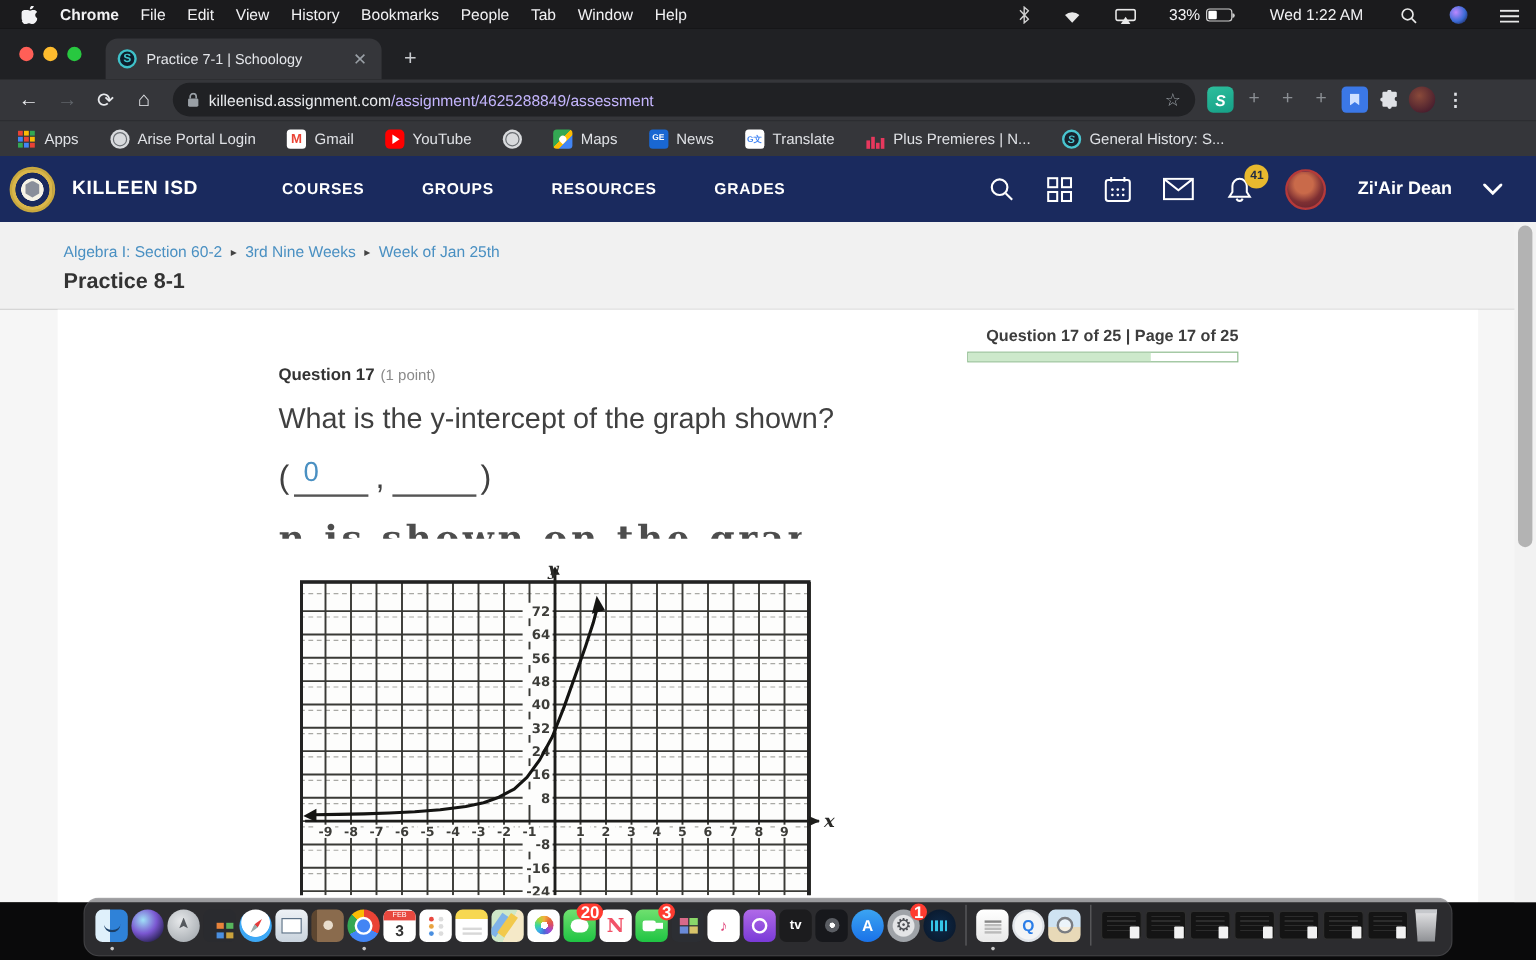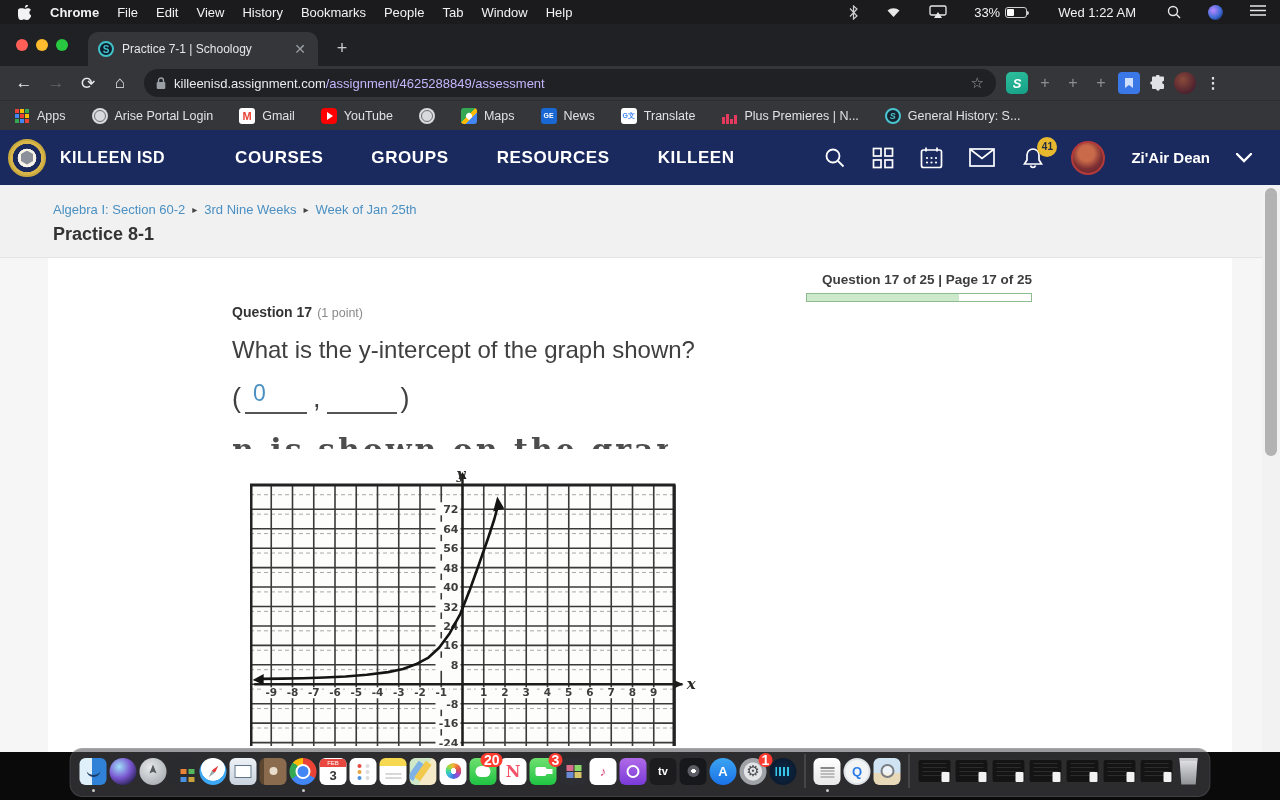--- a/index.html
+++ b/index.html
@@ -6,21 +6,21 @@
   html,body { width:1280px; height:800px; overflow:hidden; background:#000;
     font-family:"Liberation Sans", sans-serif; -webkit-font-smoothing:antialiased; }
 
   
   .menubar{position:absolute;top:0;left:0;width:1280px;height:24px;background:#1b1b1d;
     display:flex;align-items:center;color:#f2f2f4;font-size:13px;padding:0 10px;z-index:50;}
   .menubar .apple{margin:0 10px 0 8px;display:flex;align-items:center;}
   .menubar .mitem{padding:0 9px;white-space:nowrap;}
   .menubar .mitem.first{font-weight:bold;}
   .menubar .spacer{flex:1;}
-  .mstatus{display:flex;align-items:flex-start;gap:27px;margin-right:4px;}
+  .mstatus{display:flex;align-items:flex-end;gap:27px;margin-right:4px;}
   .mstatus svg{display:block;}
   .battery-wrap{display:flex;align-items:center;gap:5px;font-size:13px;}
   .batt-body{width:22px;height:11px;border:1px solid #cfcfcf;border-radius:3px;position:relative;display:flex;align-items:center;padding:1px;}
   .batt-body:after{content:"";position:absolute;right:-3px;top:3px;width:2px;height:4px;background:#cfcfcf;border-radius:0 2px 2px 0;}
   .batt-fill{width:7px;height:7px;background:#fff;border-radius:1px;}
   .clock{font-size:13px;padding:0 4px;}
   .siri-orb{width:15px;height:15px;border-radius:50%;
     background:radial-gradient(circle at 35% 35%, #b8f, #3b6bd6 55%, #17173a 95%);}
 
   
@@ -85,21 +85,21 @@
   .bmi.schoology{border-radius:50%;background:#17232e;border:2px solid #49c6d1;color:#49c6d1;font-size:9px;font-weight:bold;font-style:italic;}
 
   
   .siteheader{position:absolute;top:130px;left:0;width:1280px;height:55px;background:#1a2a5e;
     display:flex;align-items:center;color:#fff;}
   .seal{width:38px;height:38px;border-radius:50%;margin:0 14px 0 8px;flex:0 0 auto;
     background:radial-gradient(circle at 50% 50%, #f6f3e6 0 38%, #1a2a5e 40% 58%, #d9b64a 60% 100%);
     border:2px solid #c9a83e;display:flex;align-items:center;justify-content:center;}
   .seal:after{content:"";width:12px;height:14px;background:#8a8f9a;clip-path:polygon(50% 0,100% 25%,100% 75%,50% 100%,0 75%,0 25%);}
   .brand{font-weight:bold;font-size:16px;letter-spacing:.5px;margin-right:70px;white-space:nowrap;}
-  .sitenav{display:flex;gap:48px;font-weight:bold;font-size:17px;letter-spacing:.6px;}
+  .sitenav{display:flex;gap:48px;font-weight:bold;font-size:13px;letter-spacing:.6px;}
   .sitenav .nav-item{white-space:nowrap;}
   .siteright{margin-left:auto;display:flex;align-items:center;gap:26px;padding-right:28px;}
   .hicon{position:relative;display:flex;align-items:center;justify-content:center;}
   .hbadge{position:absolute;top:-9px;right:-12px;background:#e8b92e;color:#1f2a44;font-size:10px;
     font-weight:bold;border-radius:50%;width:20px;height:20px;display:flex;align-items:center;justify-content:center;}
   .user-avatar{width:34px;height:34px;border-radius:50%;
     background:radial-gradient(circle at 45% 35%, #c96a4a 0 30%, #7e2f33 60%, #5a1f2a 100%);
     border:2px solid #b53a3a;}
   .username{font-weight:bold;font-size:15px;white-space:nowrap;}
 
@@ -369,21 +369,21 @@
     </span>
   </div>
 
 <div class="siteheader">
   <span class="seal"></span>
   <span class="brand">KILLEEN ISD</span>
   <nav class="sitenav" id="sitenav">
       <span class="nav-item">COURSES</span>
       <span class="nav-item">GROUPS</span>
       <span class="nav-item">RESOURCES</span>
-      <span class="nav-item">KILLEEN</span>
+      <span class="nav-item">GRADES</span>
     </nav>
   <div class="siteright">
     <span class="hicon">
       <svg width="22" height="22" viewBox="0 0 22 22">
           <circle cx="9" cy="9" r="6.5" stroke="#fff" stroke-width="1.8" fill="none"></circle>
           <path d="M14 14l5.5 5.5" stroke="#fff" stroke-width="1.8"></path>
         </svg>
     </span>
     <span class="hicon">
       <svg width="22" height="22" viewBox="0 0 22 22">

